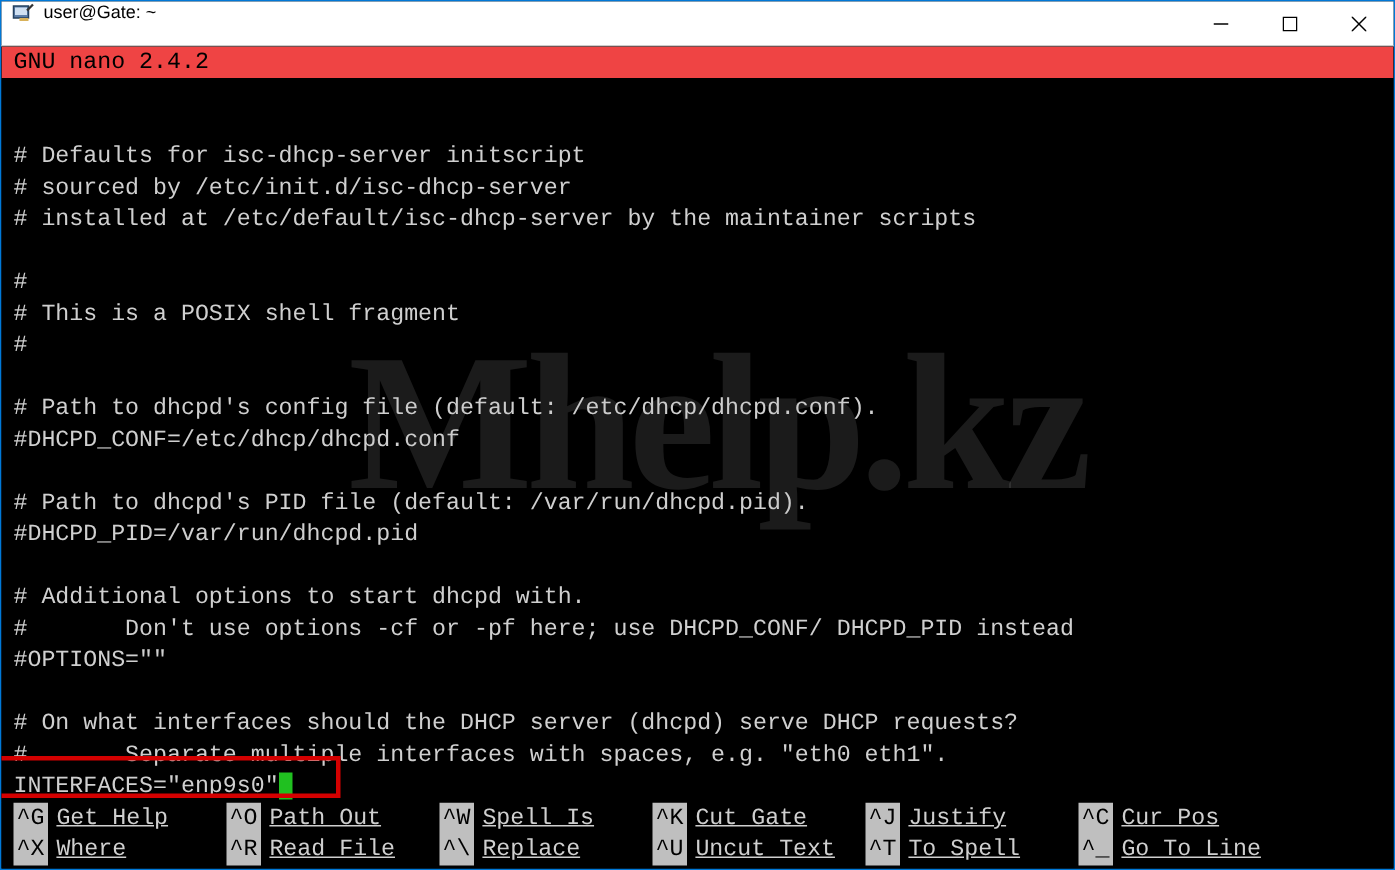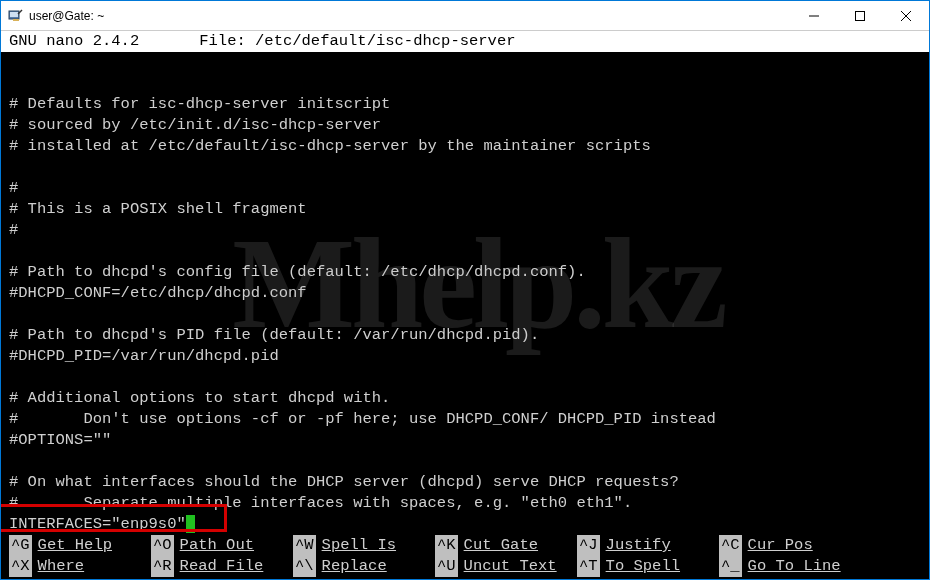--- a/index.html
+++ b/index.html
@@ -1,26 +1,26 @@
 <!DOCTYPE html>
 <html><head>
 <meta charset="utf-8">
 <style>
   * { margin: 0; padding: 0; box-sizing: border-box; }
   html, body { width: 930px; height: 580px; overflow: hidden; font-family: "Segoe UI", Tahoma, sans-serif; }
   .window { width: 930px; height: 580px; border: 1px solid #0078d7; background: #000; display: flex; flex-direction: column; }
-  .titlebar { height: 30px; background: #fff; display: flex; align-items: center; border-bottom: 1px solid #ccc; }
+  .titlebar { height: 30px; background: #fff; display: flex; align-items: flex-start; border-bottom: 1px solid #ccc; }
   .titlebar .icon { width: 28px; display: flex; align-items: center; justify-content: center; }
   .titlebar .icon svg { width: 16px; height: 16px; }
   .titlebar .title { flex: 1; font-size: 12px; color: #000; }
   .winbtn { width: 46px; height: 30px; display: flex; align-items: center; justify-content: center; color: #000; }
   .winbtn svg { width: 10px; height: 10px; }
 
   .terminal { flex: 1; background: #000; font-family: "Consolas","Courier New",monospace; font-size: 15.5px; line-height: 21px; color: #cfcfcf; position: relative; overflow: hidden; }
-  .nano-header { background: #ffffff; color: #000; padding: 0 8px; white-space: pre; display: flex; }
+  .nano-header { background: #ef4444; color: #000; padding: 0 8px; white-space: pre; display: flex; }
   .nano-header .left { flex: 0 0 auto; }
   .nano-header .center { flex: 1; text-align: left; padding-left: 60px; }
   .content { padding: 0 8px; white-space: pre; color: #cfcfcf; position: relative; }
   .highlight-box { position: absolute; border: 3px solid #d40000; pointer-events: none; }
   .cursor { background: #20c020; color: #20c020; }
 
   .watermark { position: absolute; top: 50%; left: 50%; transform: translate(-50%,-50%); font-size: 130px; font-weight: bold; color: rgba(180,180,180,0.15); font-family: Liberation Serif, serif; pointer-events: none; letter-spacing: -4px; margin-left: 13px; }
 
   .shortcuts { background: #000; font-family: "Consolas","Courier New",monospace; font-size: 15.5px; line-height: 21px; color: #cfcfcf; padding: 0 8px 2px; }
   .shortcut-row { display: flex; }
@@ -57,21 +57,20 @@
       <svg viewBox="0 0 10 10">
           <line x1="0" y1="0" x2="10" y2="10" stroke="currentColor" stroke-width="1"></line>
           <line x1="10" y1="0" x2="0" y2="10" stroke="currentColor" stroke-width="1"></line>
         </svg>
     </div>
   </div>
 
   <div class="terminal">
     <div class="nano-header">
       <span class="left">GNU nano 2.4.2</span>
-      <span class="center">File: /etc/default/isc-dhcp-server</span>
     </div>
 
     <div class="content">
 <span></span>
 <span># Defaults for isc-dhcp-server initscript</span>
 <span># sourced by /etc/init.d/isc-dhcp-server</span>
 <span># installed at /etc/default/isc-dhcp-server by the maintainer scripts</span>
 <span></span>
 <span>#</span>
 <span># This is a POSIX shell fragment</span>

